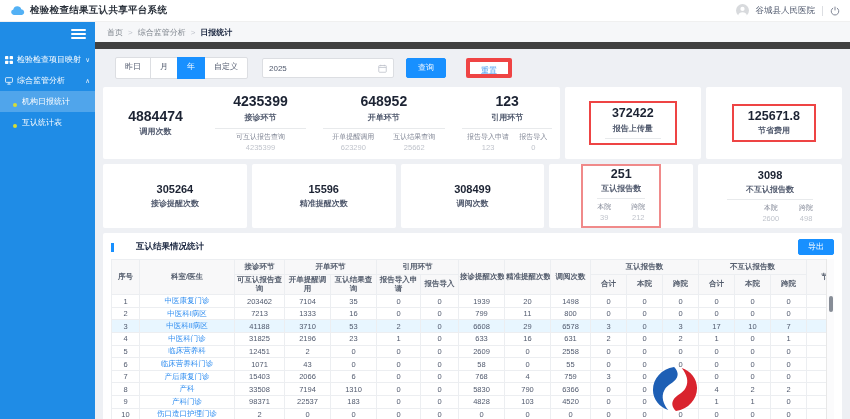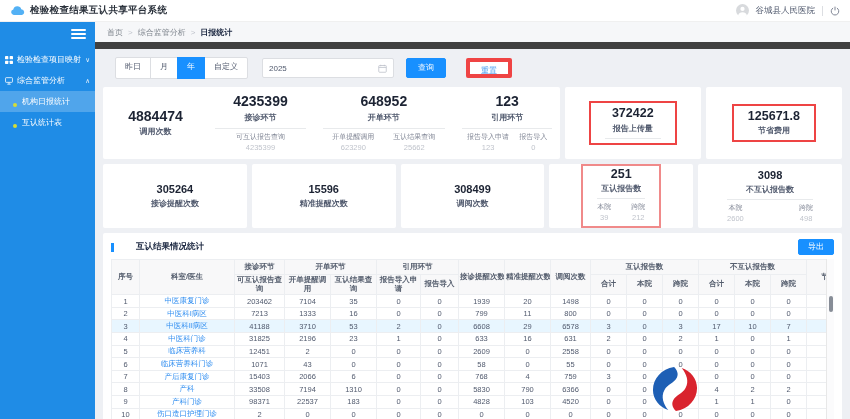--- a/index.html
+++ b/index.html
@@ -58,21 +58,21 @@
   .subcol{text-align:center;min-width:0}
   .sl{font-size:7px;color:#808695;white-space:nowrap}
   .sv{font-size:7.5px;color:#c0c4cc;margin-top:1px}
   .hcard{flex:1;display:flex;align-items:center;justify-content:center}
   .redbox{border:2px solid #ee4444;padding:4px 14px;text-align:center}
   .redbox .num{font-size:12.5px}
   .innerline{width:56px;border-top:1px solid #e8eaec;margin:4px auto 0}
   .cards2{display:flex;gap:5px;height:64px;margin-bottom:5px}
   .c2card{flex:1;display:flex;flex-direction:column;align-items:center;justify-content:center}
   .c2card .num{font-size:11px}
-  .minisub{display:flex;gap:20px;border-top:1px solid #e8eaec;margin-top:4px;padding-top:3px;justify-content:space-between}
+  .minisub{display:flex;gap:20px;border-top:1px solid #e8eaec;margin-top:4px;padding-top:3px;justify-content:flex-end}
   .redbox2{border:2px solid #f08a8a;padding:2px 14px 4px;text-align:center}
   .redbox2 .num{font-size:12.5px}
   
   .tablecard{background:#fff;border-radius:2px;position:relative;height:200px;box-sizing:border-box;padding:5px 8px 0}
   .tablehead{display:flex;justify-content:space-between;align-items:center;height:18px}
   .sectitle{display:flex;align-items:center;gap:22px;font-size:8.5px;font-weight:bold;color:#17233d}
   .bluebar{width:3px;height:9px;background:#1890ff}
   .export{height:16px;padding:0 9px;font-size:8px;line-height:14px}
   .twrap{position:relative;overflow:hidden;margin-top:3px;height:174px}
   table{border-collapse:collapse;table-layout:fixed;width:755px;font-size:7.5px;color:#515a6e}

